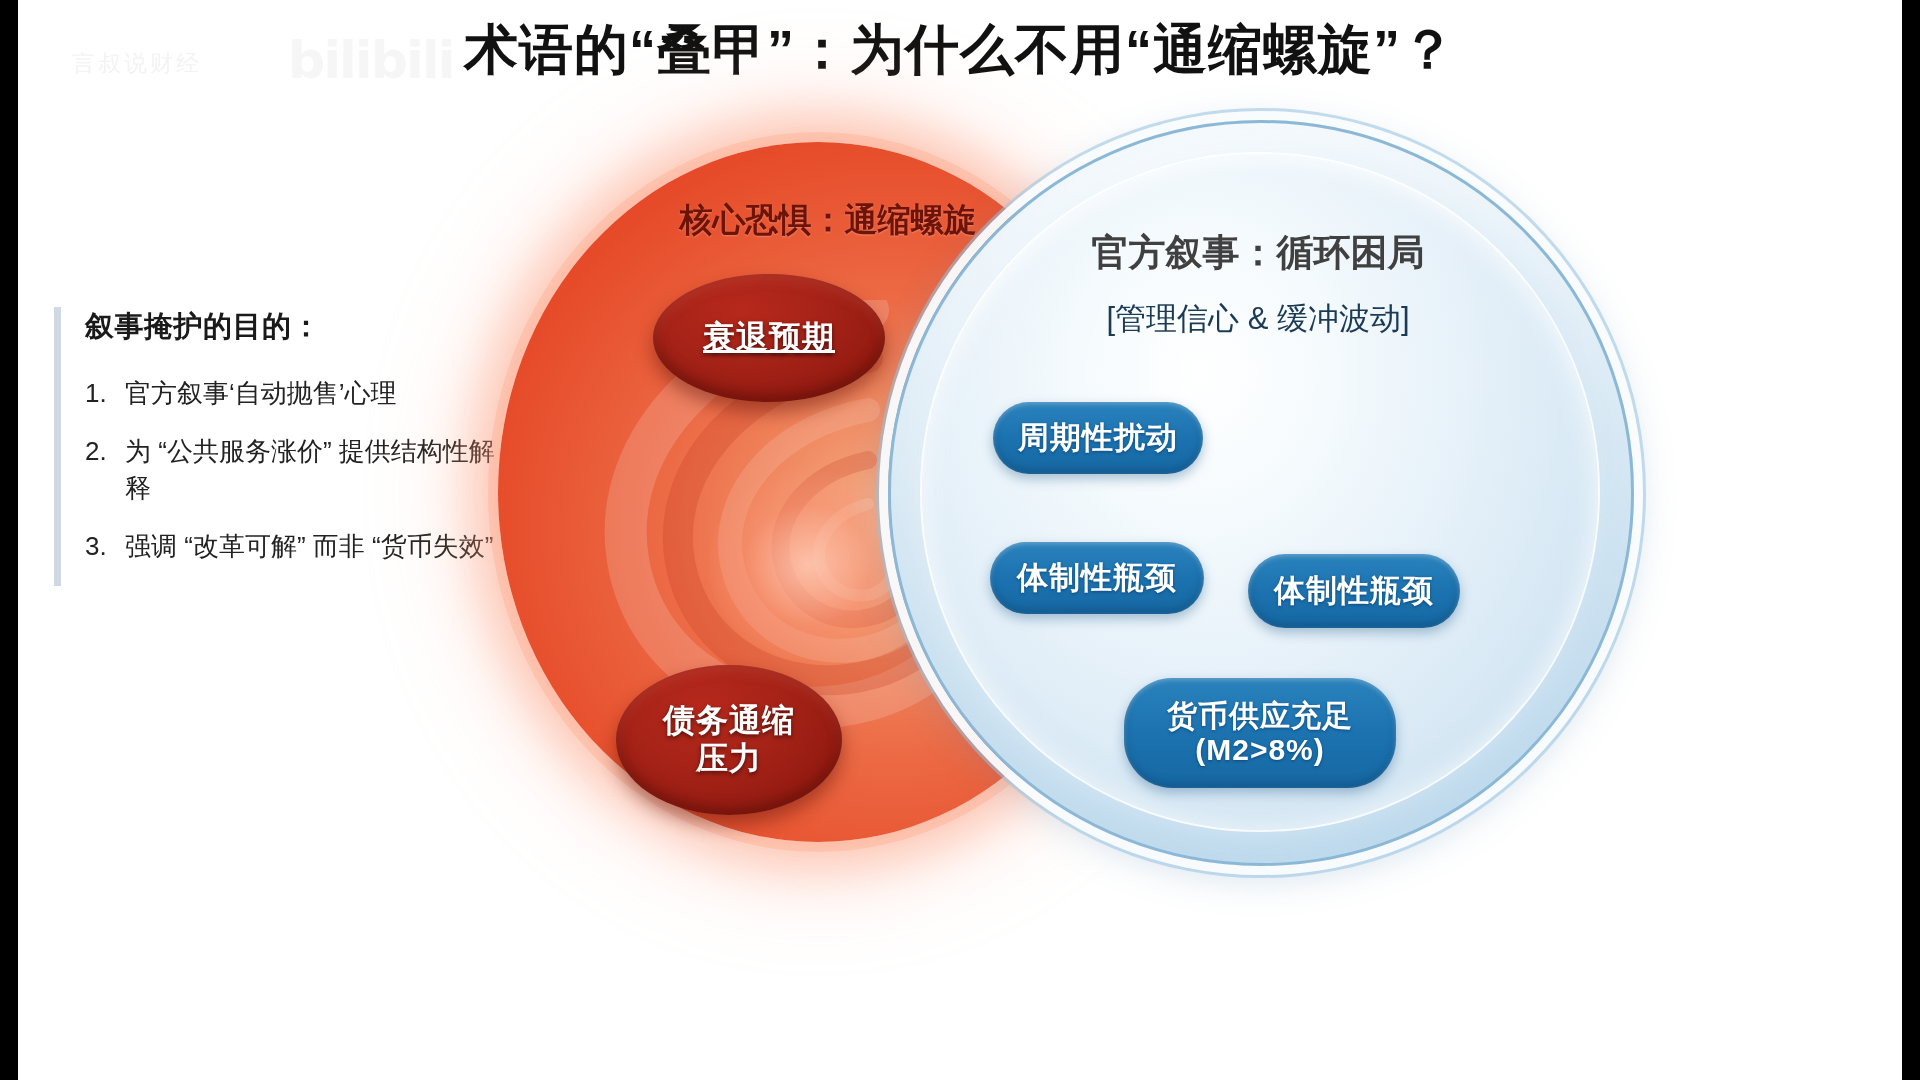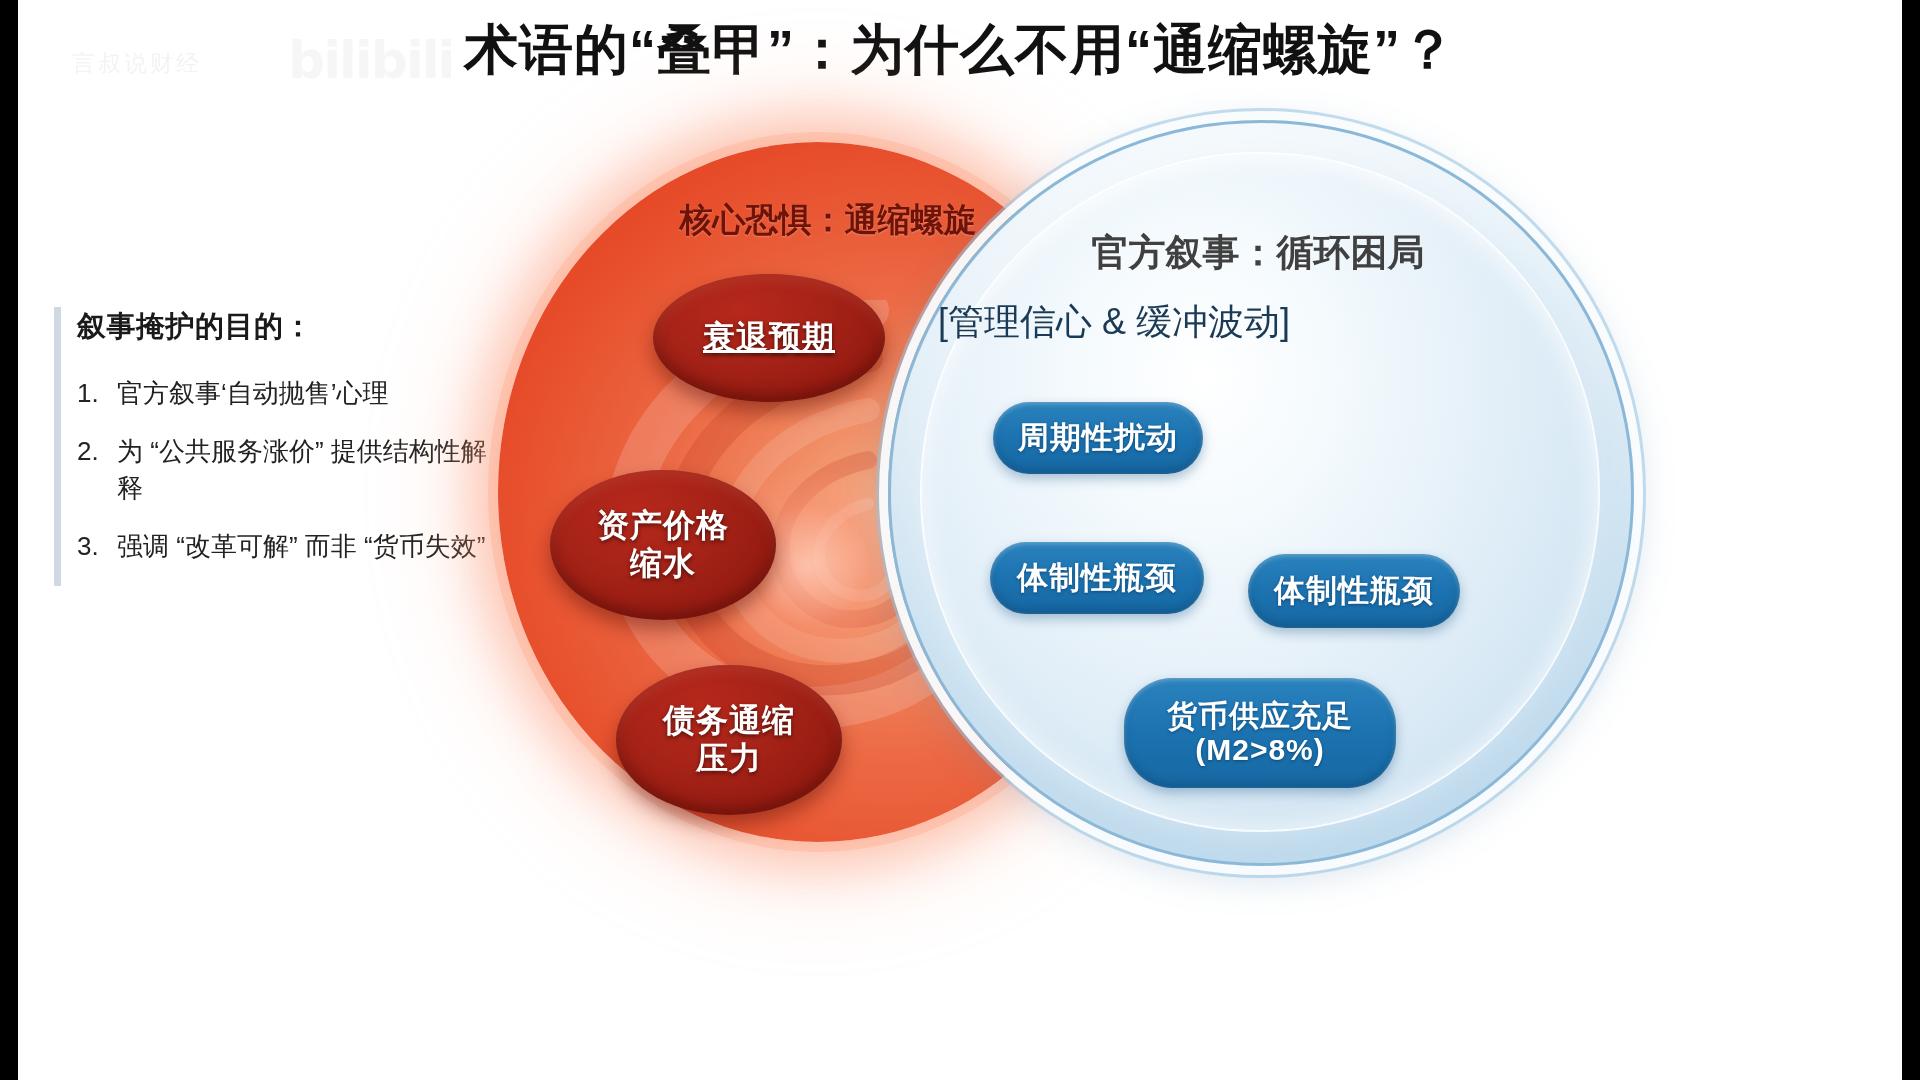--- a/index.html
+++ b/index.html
@@ -75,21 +75,21 @@
     letter-spacing: 1px;
     white-space: nowrap;
   }
 
   
   #left-panel {
     position: absolute;
     left: 36px;
     top: 307px;
     width: 430px;
-    padding-left: 16px;
+    padding-left: 24px;
     border-left: 7px solid #cfd8e3;
   }
   #left-heading {
     font-size: 29px;
     font-weight: 700;
     color: #1a1a1a;
     margin-bottom: 28px;
     letter-spacing: 0.5px;
   }
   .ol-item {
@@ -229,22 +229,22 @@
     font-size: 37px;
     font-weight: 700;
     color: #404040;
     white-space: nowrap;
   }
   #blue-sub {
     position: absolute;
     left: 530px;
     top: 178px;
     width: 640px;
-    text-align: left;
-    font-size: 36px;
+    text-align: center;
+    font-size: 31px;
     color: #1b3a55;
     white-space: nowrap;
   }
 
   
   .blue-pill {
     position: absolute;
     border-radius: 48px;
     background: linear-gradient(180deg, #2a82bd 0%, #1c73b0 48%, #1668a3 100%);
     box-shadow:
@@ -313,26 +313,20 @@
       </svg>
       <div id="red-inner-glow"></div>
 
       <div id="red-label">核心恐惧：通缩螺旋</div>
 
       <div class="red-node" id="red-node-0">
         <span>
           <span class="pill-line">衰退预期</span>
         </span>
       </div>
-      <div class="red-node" id="red-node-1">
-        <span>
-          <span class="pill-line">资产价格</span>
-          <span class="pill-line">缩水</span>
-        </span>
-      </div>
       <div class="red-node" id="red-node-2">
         <span>
           <span class="pill-line">债务通缩</span>
           <span class="pill-line">压力</span>
         </span>
       </div>
 
       <div id="blue-circle"></div>
       <div id="blue-inner-ring"></div>
 

